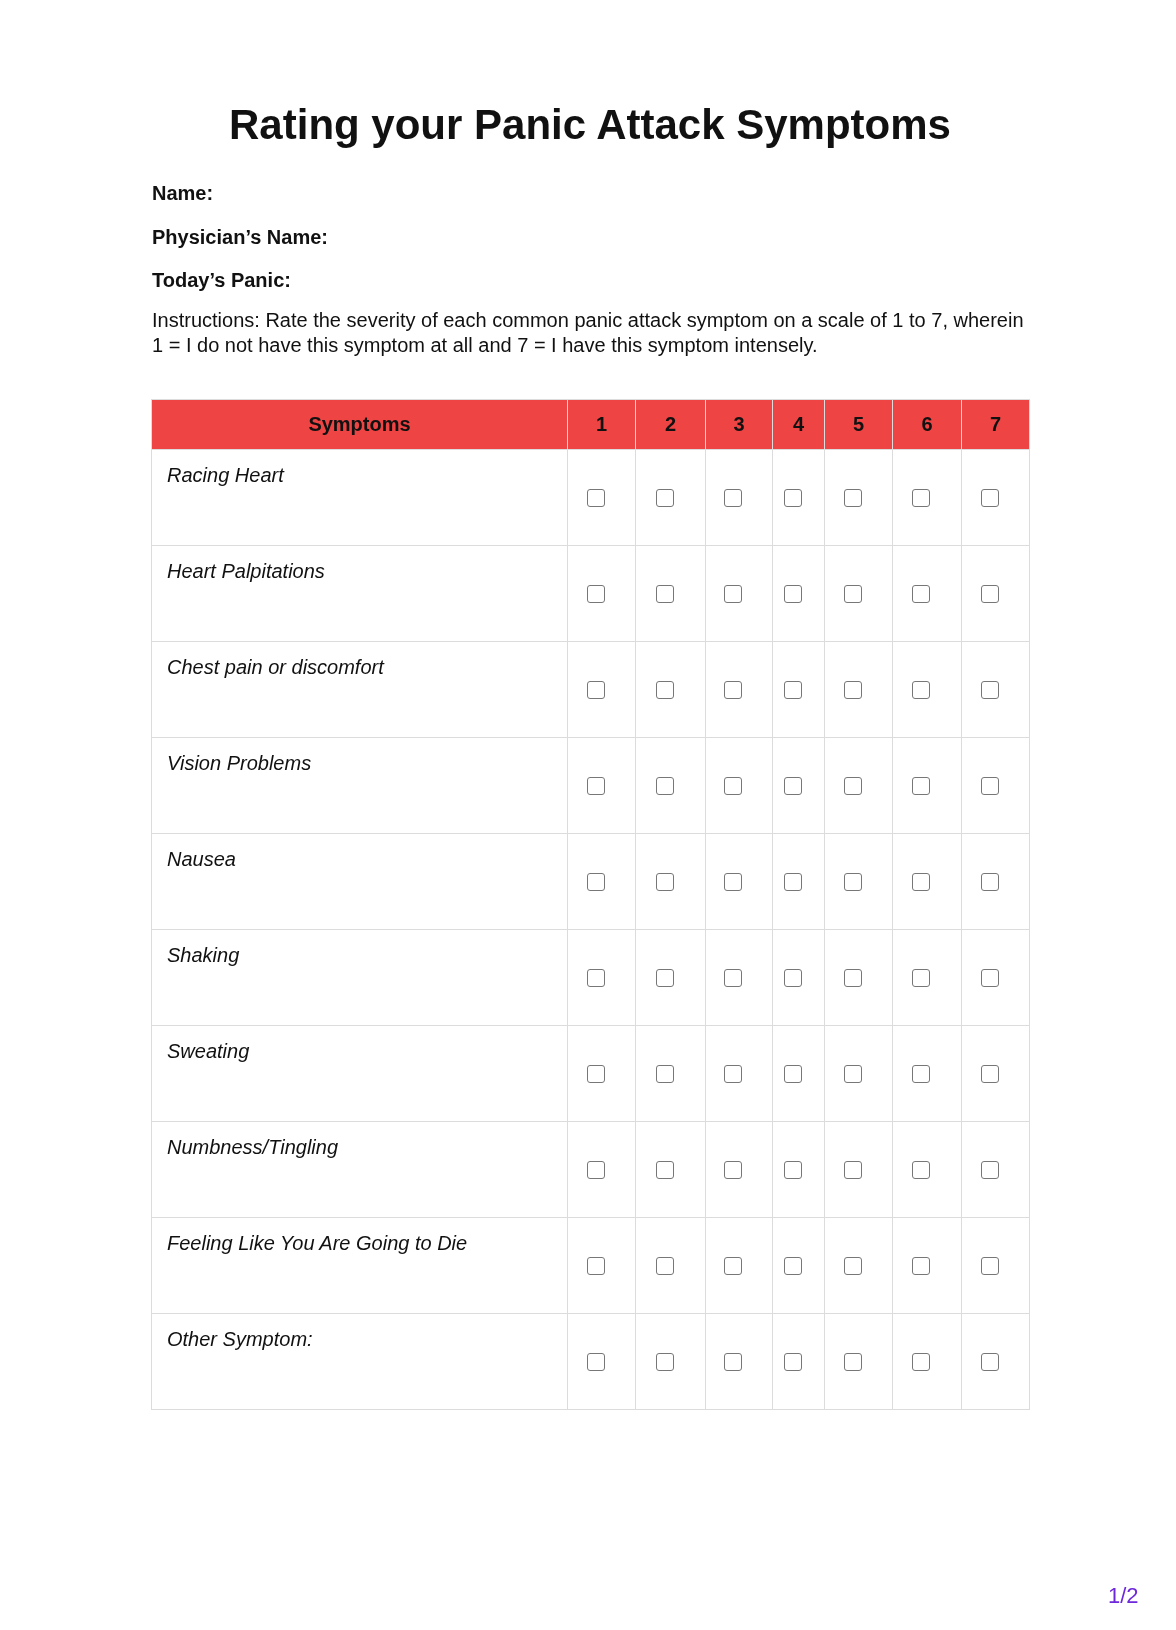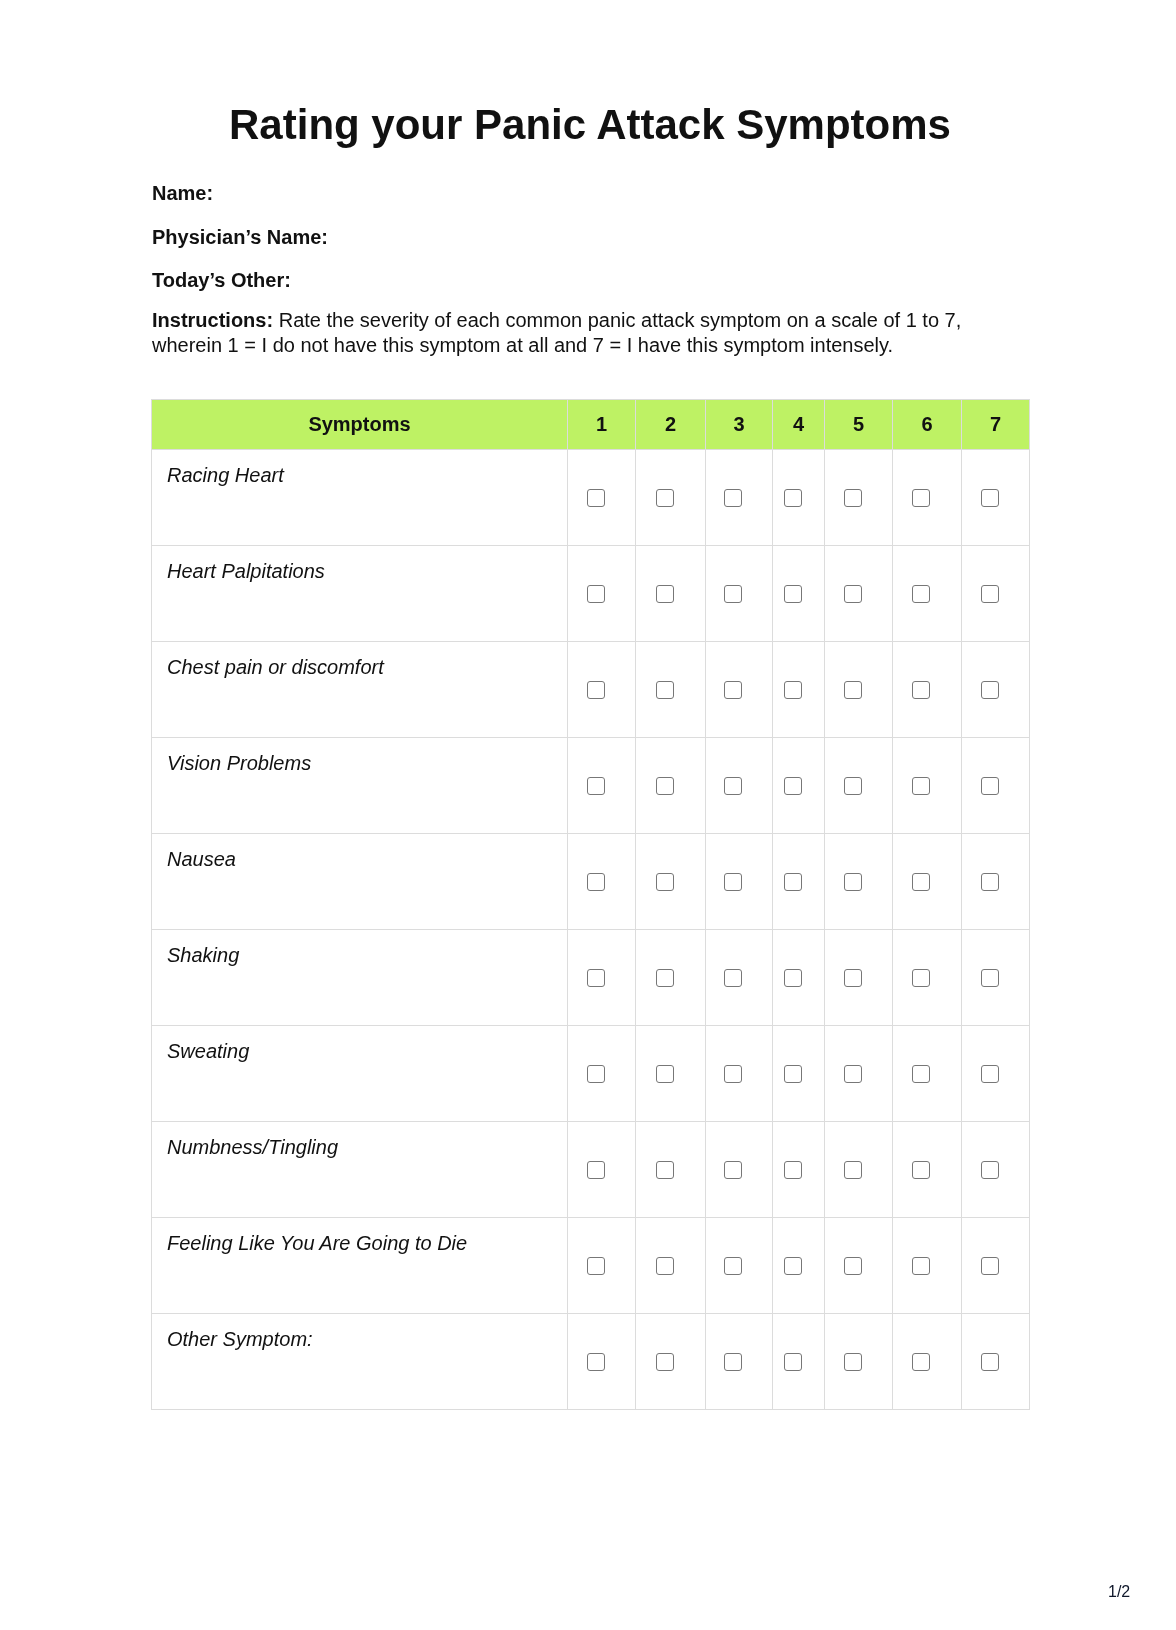--- a/index.html
+++ b/index.html
@@ -12,55 +12,55 @@
     text-align: center; font-size: 42px; font-weight: bold; letter-spacing: 0px;
     margin: 2px; line-height: 50px;
   }
   .field {
     position: absolute; left: 152px; font-size: 20px; font-weight: bold; line-height: 24px;
   }
   .instructions {
     position: absolute; left: 152px; top: 308px; width: 880px;
     font-size: 20px; line-height: 25px;
   }
-  .instructions b { font-weight: bold; margin-top: 20px; }
+  .instructions b { font-weight: normal; margin-top: 20px; }
   table.grid {
     position: absolute; left: 151px; top: 399px;
     border-collapse: collapse; table-layout: fixed;
     width: 878px;
   }
   table.grid th, table.grid td {
     border: 1px solid #dcdcdc; padding: 0;
   }
   table.grid thead th {
-    background: #bef264; height: 49px; font-size: 20px; font-weight: bold;
+    background: #ef4444; height: 49px; font-size: 20px; font-weight: bold;
     text-align: center; vertical-align: middle;
   }
   table.grid tbody td { height: 95px; vertical-align: top; }
   td.symptom {
     font-size: 20px; padding: 14px 0 0 15px !important; box-sizing: border-box; font-style: italic;
   }
   td.rate { text-align: center; vertical-align: top; }
   .cb {
     display: inline-block; width: 16px; height: 16px;
     border: 1.6px solid #777777; border-radius: 3px; background: #ffffff;
     margin-top: 39px; margin-right: 12px; cursor: pointer;
   }
   .page-num {
-    position: absolute; left: 1108px; top: 1583px; font-size: 16px; color: #0f172a;
+    position: absolute; left: 1108px; top: 1583px; font-size: 22px; color: #6d28d9;
   }
 </style>
 </head>
 <body>
 
 <h1 class="title">Rating your Panic Attack Symptoms</h1>
 
 <div class="field" style="top:181px">Name:</div>
 <div class="field" style="top:225px">Physician’s Name:</div>
-<div class="field" style="top:268px">Today’s Other:</div>
+<div class="field" style="top:268px">Today’s Panic:</div>
 
 <div class="instructions"><b>Instructions:</b><span> Rate the severity of each common panic attack symptom on a scale of 1 to 7, wherein 1 = I do not have this symptom at all and 7 = I have this symptom intensely.</span></div>
 
 <table class="grid">
   <colgroup>
     <col style="width:416px">
     <col style="width:68px">
     <col style="width:70px">
     <col style="width:67px">
     <col style="width:52px">

